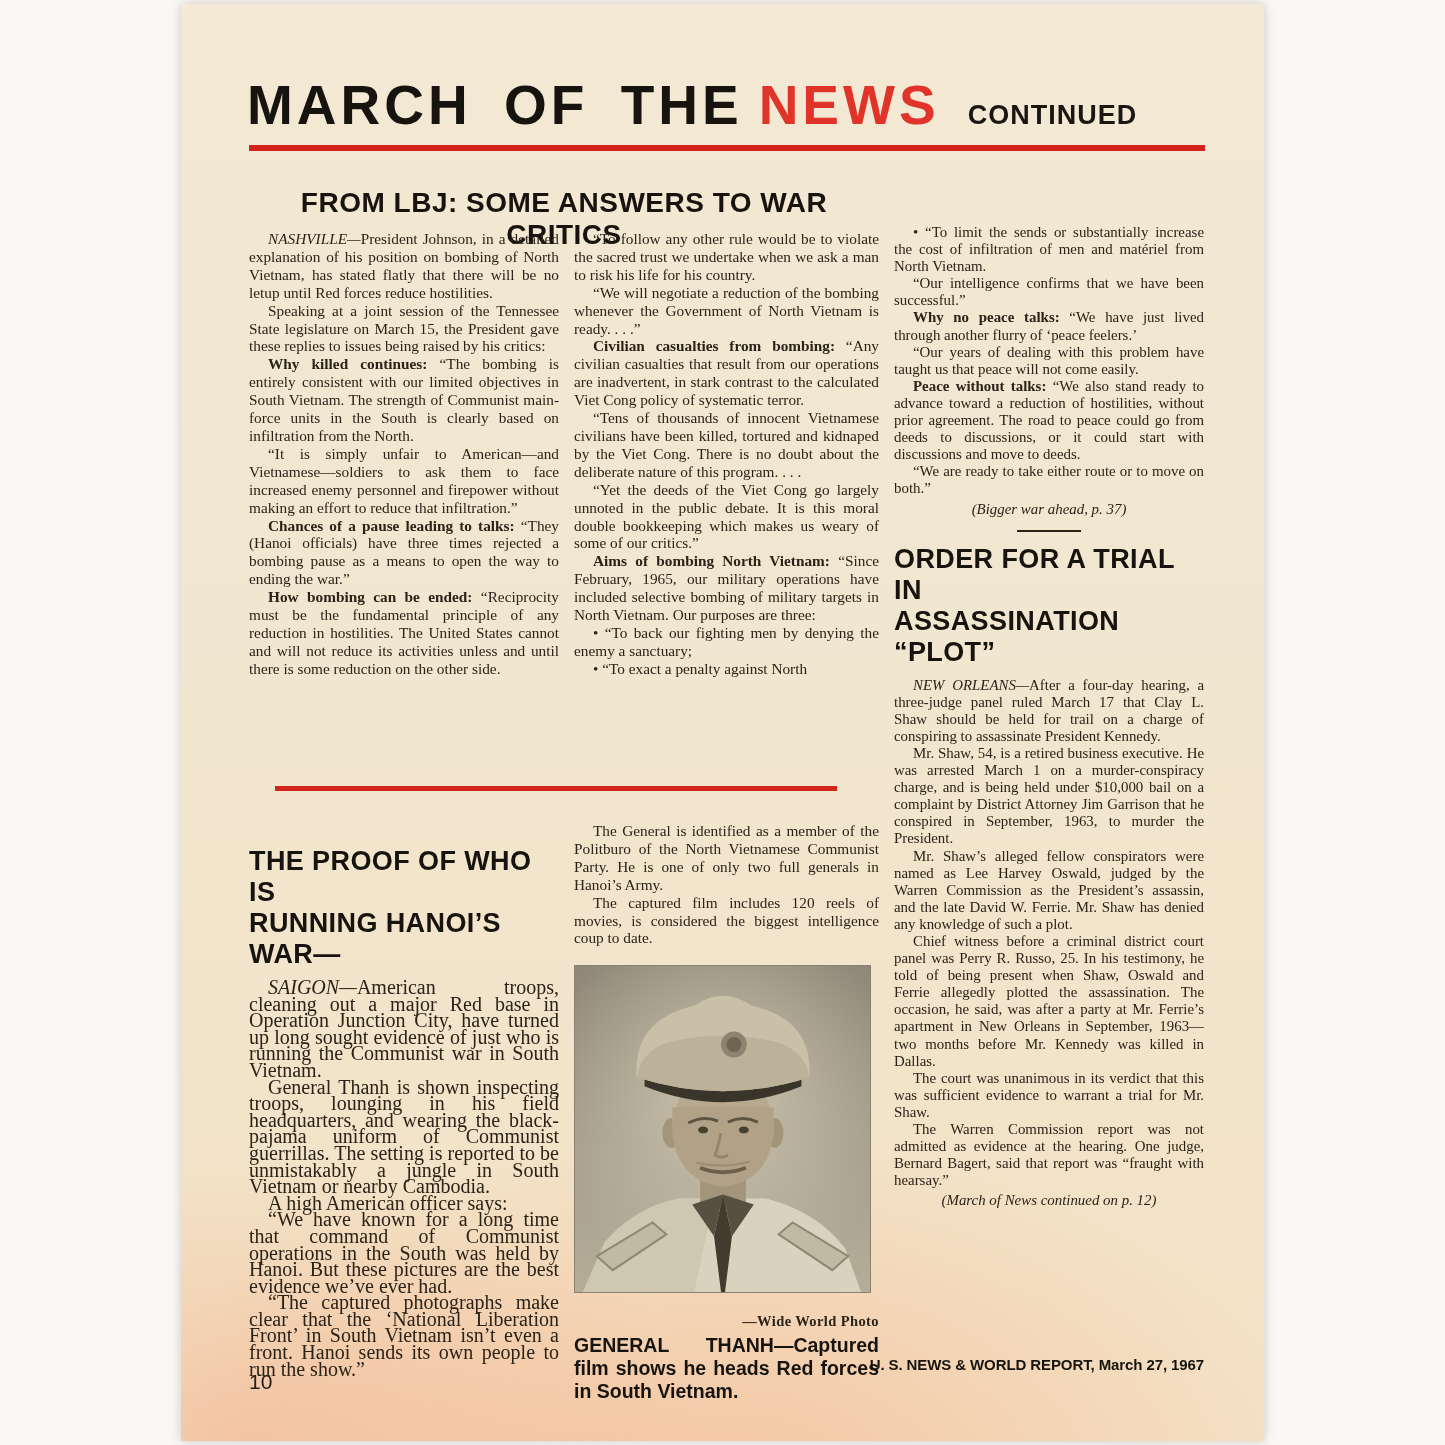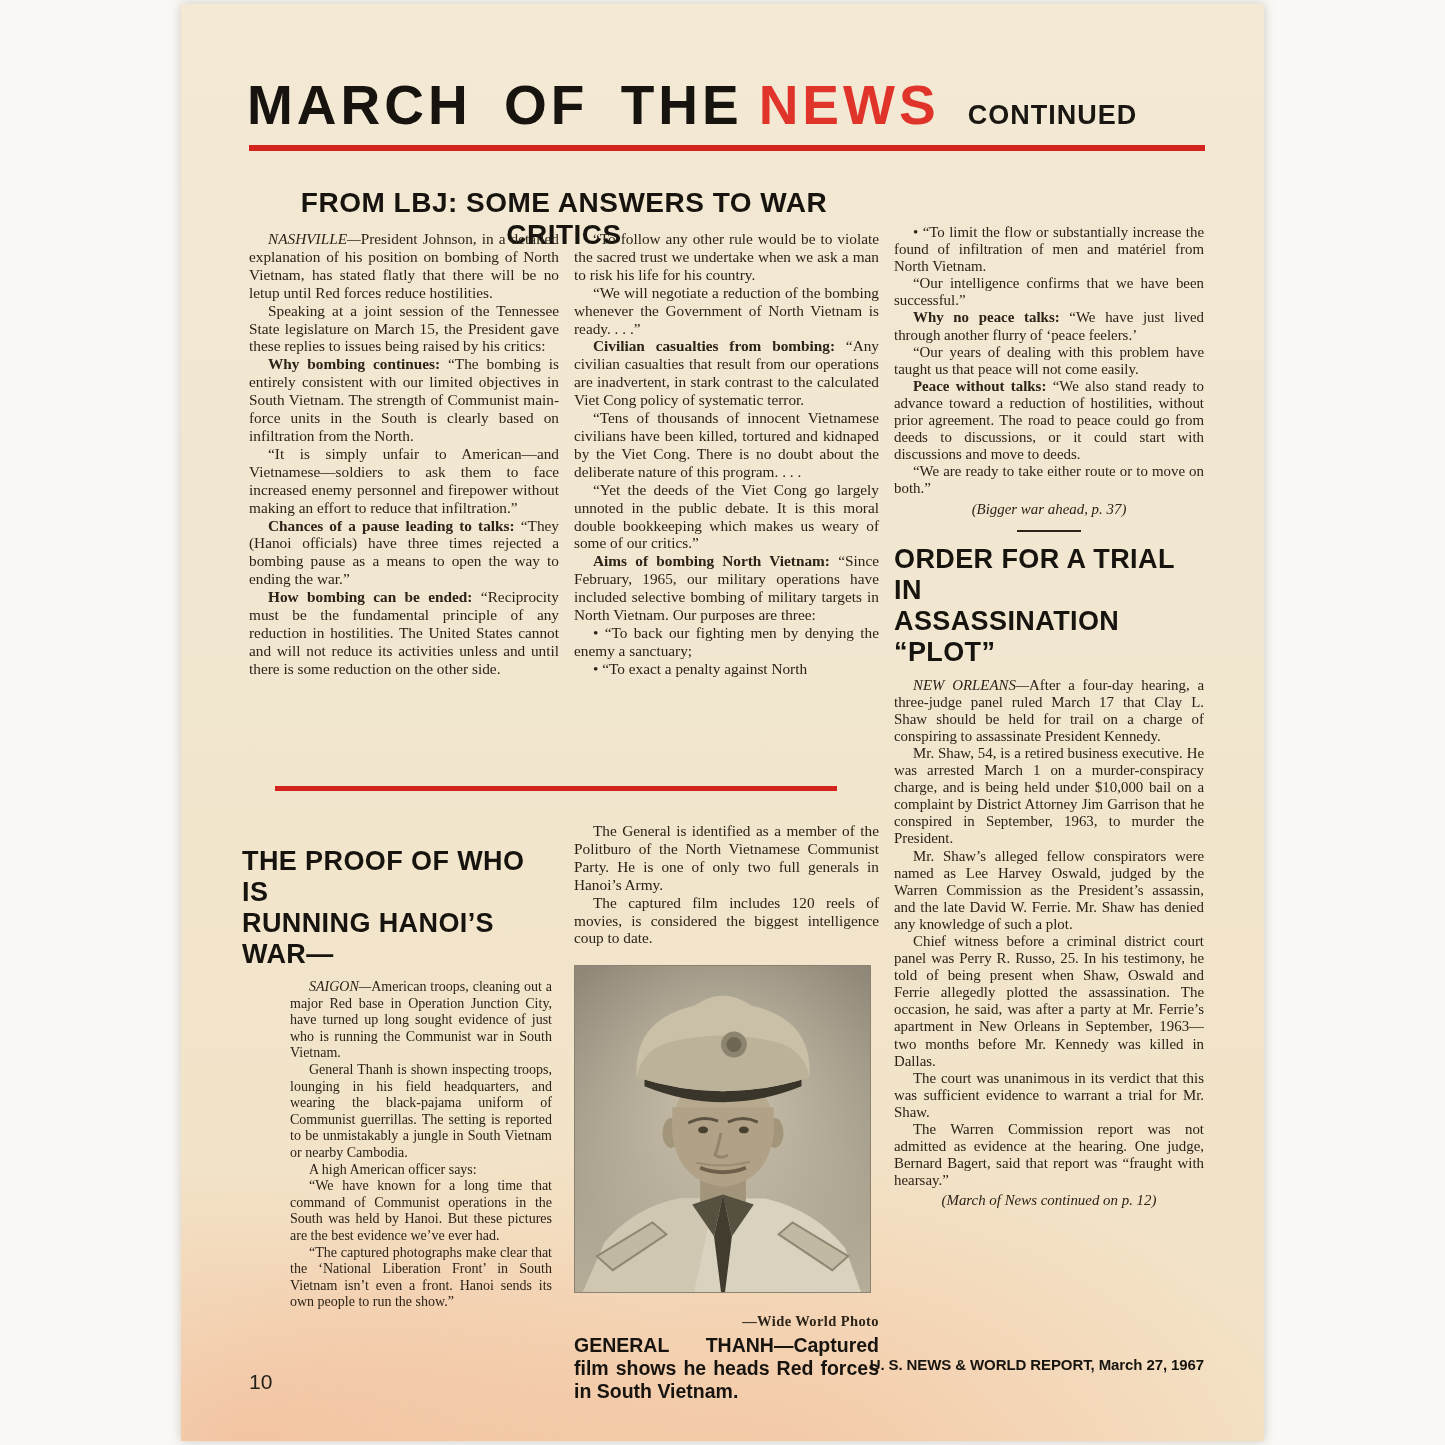--- a/index.html
+++ b/index.html
@@ -41,23 +41,23 @@
   .para { font-size:15.3px; line-height:17.9px; text-align:justify; text-indent:19px; color:#2b2318; }
   .col3 .para { font-size:14.9px; line-height:17.1px; }
   .para.noindent { text-indent:0; }
   .para.note { text-align:center; font-style:italic; text-indent:0; padding:3px 0 2px 0; }
   .dateline { font-style:italic; }
   .lead { font-weight:bold; }
 
   .black-divider { width:64px; height:2px; background:#2b2318; margin:10px auto 12px auto; }
   .trial-headline { font-size:27px; line-height:31px; letter-spacing:.4px; margin:4px 0 9px 0; }
 
-  .proof-col1 { position:absolute; left:61px; top:842px; width:310px; }
+  .proof-col1 { position:absolute; left:68px; top:842px; width:310px; }
   .proof-headline { font-size:27px; line-height:31px; letter-spacing:.4px; margin-bottom:9px; }
-  .proof-col1 .para { font-size:14px; line-height:16.6px;margin-left:48px; }
+  .proof-col1 .para { font-size:20px; line-height:16.6px; }
 
   .proof-col2 { position:absolute; left:393px; top:818px; width:305px; }
   .photo-figure { margin-top:18px; }
   .photo { width:297px; height:328px; border:1px solid #8a8170; background:#a39b89; }
   .photo svg { display:block; width:100%; height:100%; }
   .credit { font-size:14.5px; font-weight:bold; text-align:right; margin-top:20px; letter-spacing:.4px; color:#2b2318; }
   .caption {
     font-family:"Liberation Sans", sans-serif; font-weight:bold; font-size:19.5px;
     line-height:23px; color:#17140f; margin-top:4px; text-align:justify;
   }
@@ -79,41 +79,41 @@
     <span class="mast-main mast-red">NEWS</span>
     <span class="mast-cont">CONTINUED</span>
   </div>
   <div class="rule-red rule-header"></div>
 
   <h2 class="headline lbj-headline">FROM LBJ: SOME ANSWERS TO WAR CRITICS</h2>
 
   <div class="col1">
       <p class="para"><i class="dateline">NASHVILLE—</i>President Johnson, in a detailed explanation of his position on bombing of North Vietnam, has stated flatly that there will be no letup until Red forces reduce hostilities.</p>
       <p class="para">Speaking at a joint session of the Tennessee State legislature on March 15, the President gave these replies to issues being raised by his critics:</p>
-      <p class="para"><b class="lead">Why bombing continues: </b>“The bombing is entirely consistent with our limited objectives in South Vietnam. The strength of Communist main-force units in the South is clearly based on infiltration from the North.</p>
+      <p class="para"><b class="lead">Why killed continues: </b>“The bombing is entirely consistent with our limited objectives in South Vietnam. The strength of Communist main-force units in the South is clearly based on infiltration from the North.</p>
       <p class="para">“It is simply unfair to American—and Vietnamese—soldiers to ask them to face increased enemy personnel and firepower without making an effort to reduce that infiltration.”</p>
       <p class="para"><b class="lead">Chances of a pause leading to talks: </b>“They (Hanoi officials) have three times rejected a bombing pause as a means to open the way to ending the war.”</p>
       <p class="para"><b class="lead">How bombing can be ended: </b>“Reciprocity must be the fundamental principle of any reduction in hostilities. The United States cannot and will not reduce its activities unless and until there is some reduction on the other side.</p>
     </div>
   <div class="col2">
       <p class="para">“To follow any other rule would be to violate the sacred trust we undertake when we ask a man to risk his life for his country.</p>
       <p class="para">“We will negotiate a reduction of the bombing whenever the Government of North Vietnam is ready. . . .”</p>
       <p class="para"><b class="lead">Civilian casualties from bombing: </b>“Any civilian casualties that result from our operations are inadvertent, in stark contrast to the calculated Viet Cong policy of systematic terror.</p>
       <p class="para">“Tens of thousands of innocent Vietnamese civilians have been killed, tortured and kidnaped by the Viet Cong. There is no doubt about the deliberate nature of this program. . . .</p>
       <p class="para">“Yet the deeds of the Viet Cong go largely unnoted in the public debate. It is this moral double bookkeeping which makes us weary of some of our critics.”</p>
       <p class="para"><b class="lead">Aims of bombing North Vietnam: </b>“Since February, 1965, our military operations have included selective bombing of military targets in North Vietnam. Our purposes are three:</p>
       <p class="para">• “To back our fighting men by denying the enemy a sanctuary;</p>
       <p class="para">• “To exact a penalty against North</p>
     </div>
 
   <div class="rule-red rule-mid"></div>
 
   <div class="col3">
     <div>
-        <p class="para">• “To limit the flow or substantially increase the found of infiltration of men and matériel from North Vietnam.</p>
+        <p class="para">• “To limit the sends or substantially increase the cost of infiltration of men and matériel from North Vietnam.</p>
         <p class="para">“Our intelligence confirms that we have been successful.”</p>
         <p class="para"><b class="lead">Why no peace talks: </b>“We have just lived through another flurry of ‘peace feelers.’</p>
         <p class="para">“Our years of dealing with this problem have taught us that peace will not come easily.</p>
         <p class="para"><b class="lead">Peace without talks: </b>“We also stand ready to advance toward a reduction of hostilities, without prior agreement. The road to peace could go from deeds to discussions, or it could start with discussions and move to deeds.</p>
         <p class="para">“We are ready to take either route or to move on both.”</p>
         <p class="para note">(Bigger war ahead, p. 37)</p>
       </div>
     <div class="black-divider"></div>
     <h2 class="headline trial-headline">
       <div>ORDER FOR A TRIAL IN</div>

